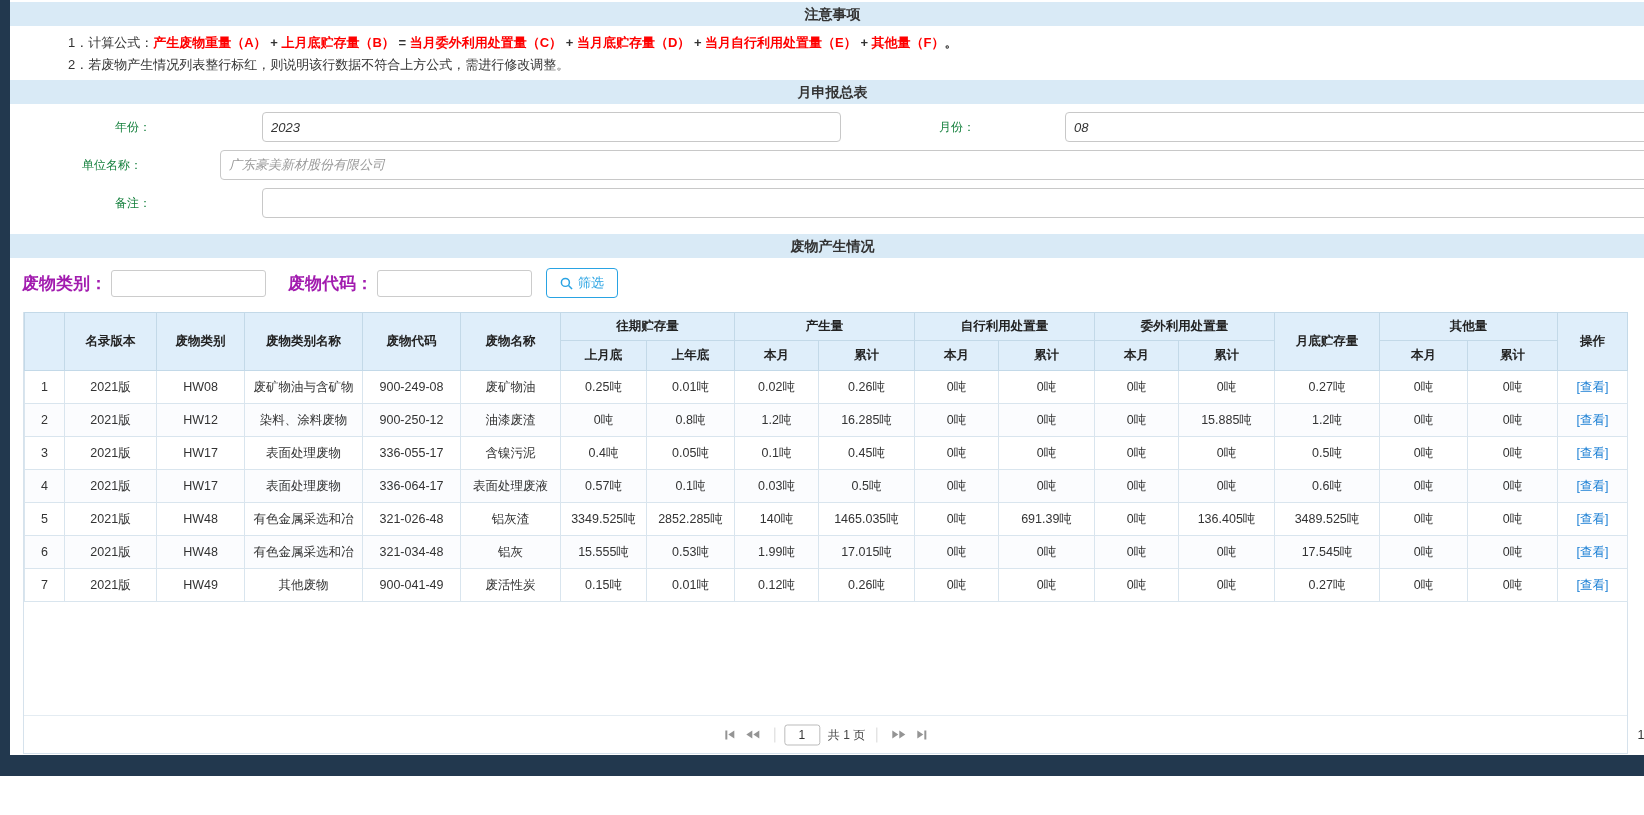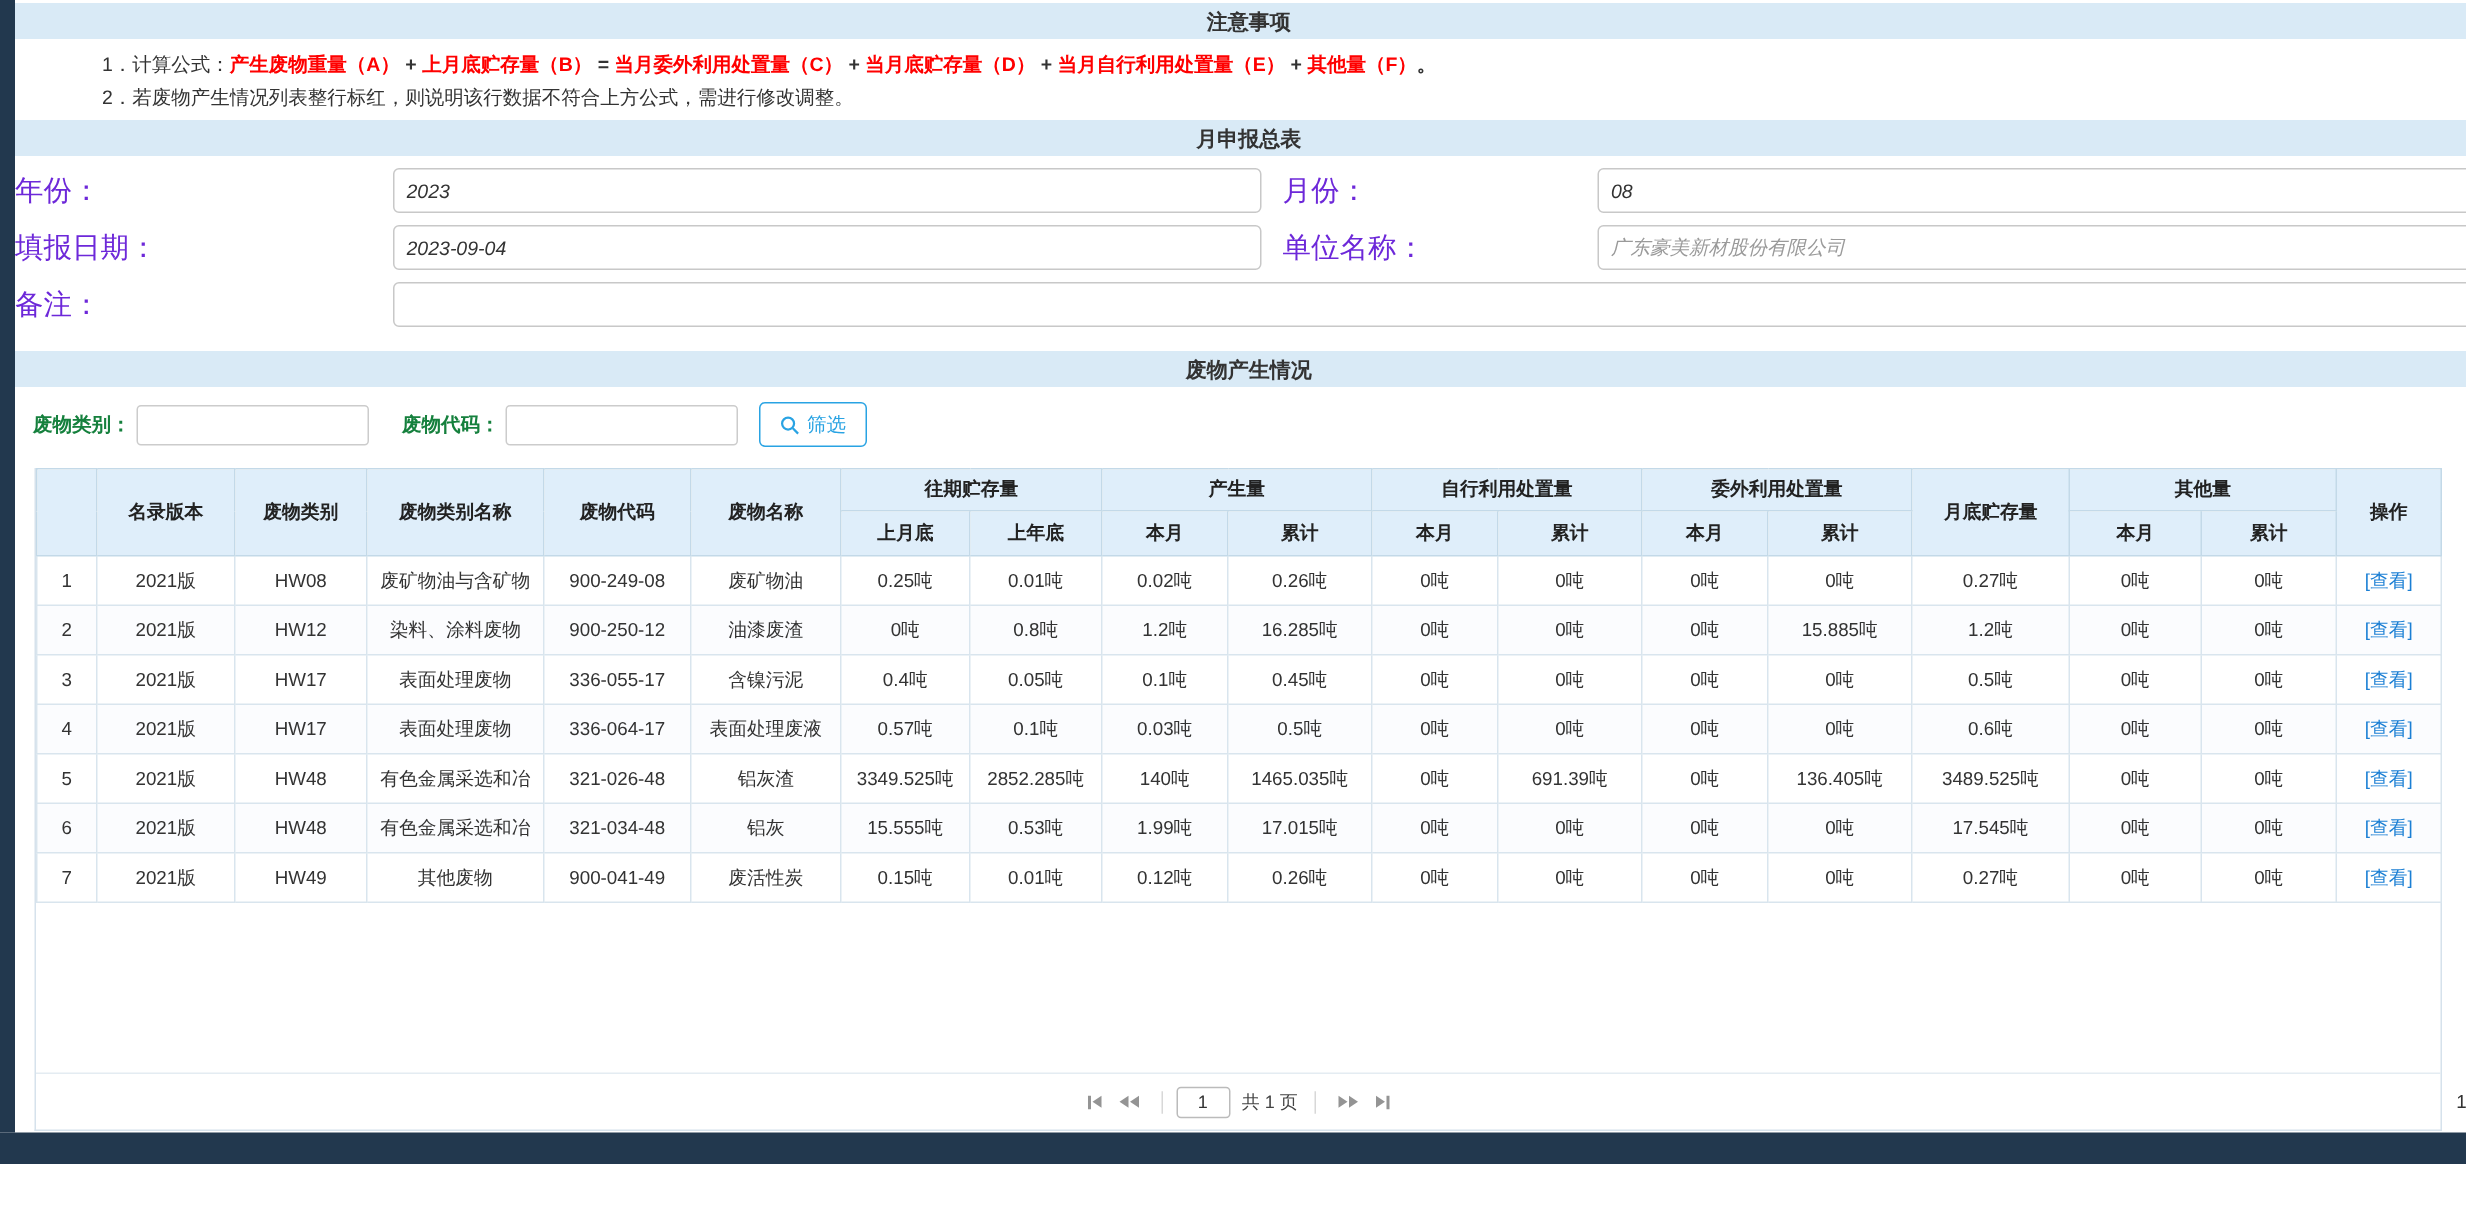--- a/index.html
+++ b/index.html
@@ -17,29 +17,29 @@
 
   .notice-body { padding:6px 10px 4px 12px; }
   .notice-line { font-size:13px; color:#333; line-height:22px; white-space:nowrap;margin-left:46px; }
   .f-red { color:#f00; font-weight:bold; }
   .f-sep { color:#333; font-weight:bold; }
 
   .form-area { padding:8px 0 8px 0; }
   .form-row { display:flex; align-items:center; margin-bottom:8px; }
   .form-col-left { width:845px; display:flex; align-items:center; padding-right:14px; }
   .form-col-right { flex:1; display:flex; align-items:center; }
-  .form-label { width:252px; text-align:left; font-size:19px; color:#6d28d9; padding-right:6px; flex:none; }
+  .form-label { width:252px; text-align:center; font-size:12px; color:#15803d; padding-right:6px; flex:none; }
   .form-label.rt { width:210px; }
   .txt-input { flex:1; height:30px; border:1px solid #c8c8c8; border-radius:4px;
     padding:0 8px; font-size:13px; color:#333; background:#fff; outline:none;
     font-family:"Liberation Sans","DejaVu Sans",sans-serif;font-style:italic; }
   .txt-input.readonly { color:#9a9a9a; }
 
   .filter-row { display:flex; align-items:center; padding:10px 0 10px 12px; }
-  .filter-label { font-size:13px; font-weight:bold; color:#15803d; margin-right:4px; }
+  .filter-label { font-size:17px; font-weight:bold; color:#a21caf; margin-right:4px; }
   .filter-input { width:155px; height:27px; border:1px solid #ccc; border-radius:3px;
     padding:0 6px; font-size:13px; outline:none;
     font-family:"Liberation Sans","DejaVu Sans",sans-serif; }
   .gap20 { width:22px; }
   .filter-btn { margin-left:14px; height:30px; padding:0 13px; display:flex; align-items:center;
     gap:5px; background:#fff; border:1px solid #29a3e3; border-radius:4px; color:#29a3e3;
     font-size:13px; cursor:pointer; font-family:Liberation Serif, serif; }
 
   .grid-wrap { position:relative; margin:4px 0 0 13px; width:1605px; height:442px;
     border-left:1px solid #d6e2ec; border-right:1px solid #d6e2ec; border-bottom:1px solid #d6e2ec; }
@@ -88,24 +88,20 @@
         <div class="form-col-left">
           <span class="form-label">年份：</span>
           <input class="txt-input" type="text" value="2023" style="">
         </div>
         <div class="form-col-right">
           <span class="form-label rt">月份：</span>
           <input class="txt-input" type="text" value="08" style="">
         </div>
       </div>
       <div class="form-row">
-        <div class="form-col-left">
-          <span class="form-label">填报日期：</span>
-          <input class="txt-input" type="text" value="2023-09-04" style="">
-        </div>
         <div class="form-col-right">
           <span class="form-label rt">单位名称：</span>
           <input class="txt-input readonly" type="text" value="广东豪美新材股份有限公司" style="">
         </div>
       </div>
       <div class="form-row">
         <div style="display:flex;align-items:center;flex:1;">
           <span class="form-label">备注：</span>
           <input class="txt-input" type="text" value="" style="">
         </div>

